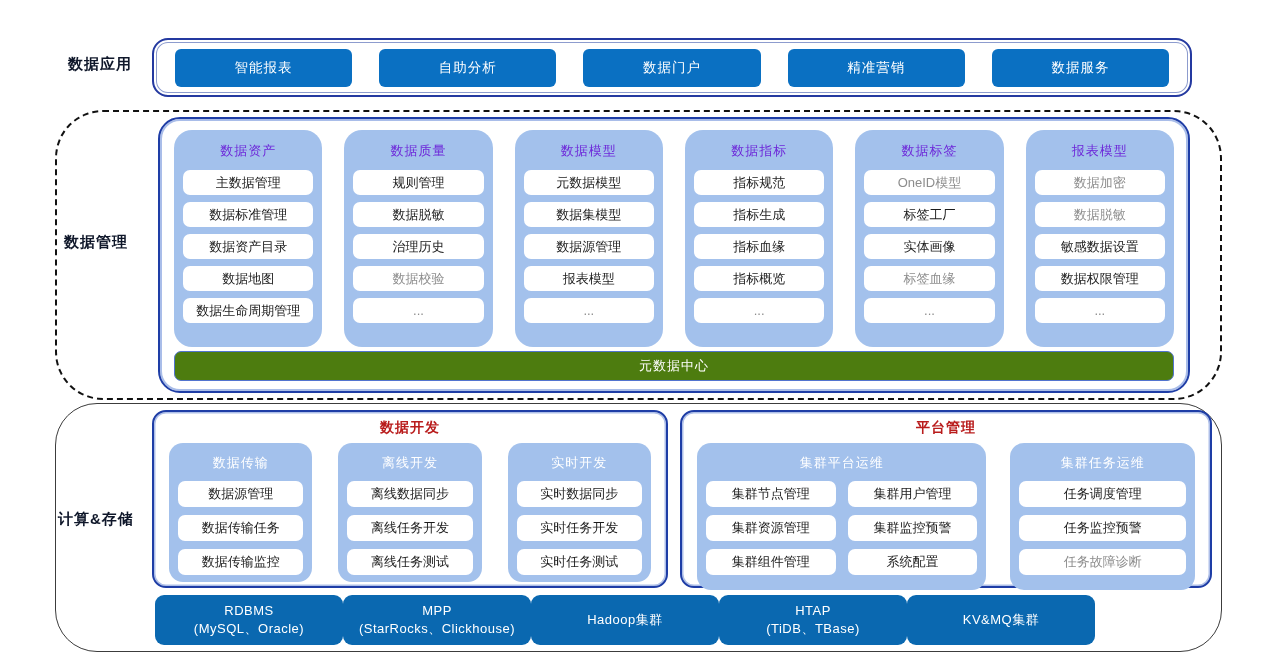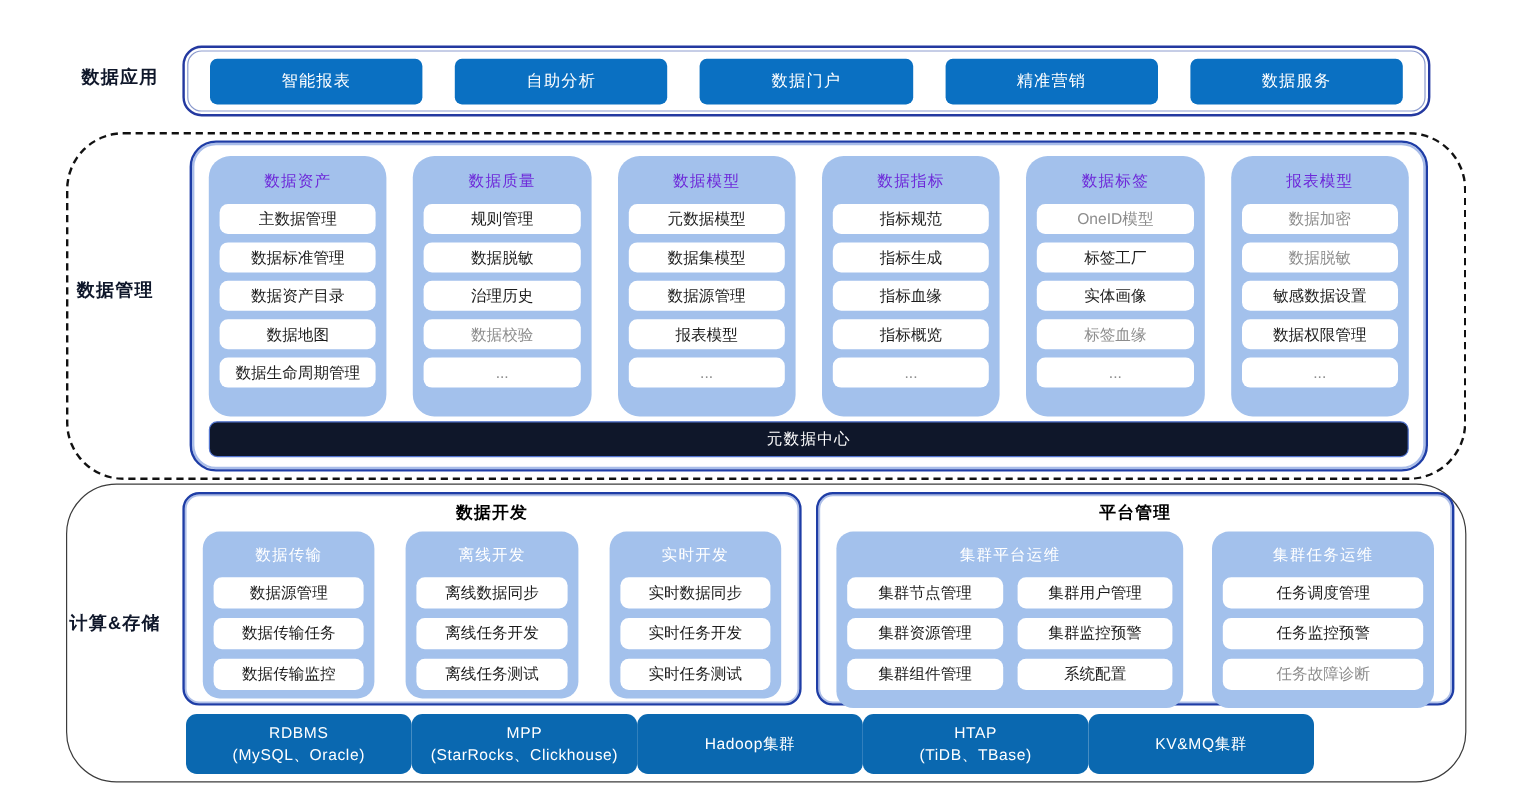--- a/index.html
+++ b/index.html
@@ -21,31 +21,31 @@
   .mgmt-container{position:absolute;left:158px;top:117px;width:1032px;height:276px;box-sizing:border-box;
     border:2.5px solid #1e3da6;border-radius:22px;
     box-shadow:inset 0 0 0 2px #a9bde9;
     padding:11px 14px 10px;display:flex;flex-direction:column;}
   .mgmt-cols{display:flex;gap:22px;flex:1;}
   .col{flex:1;background:#a3c1ec;border-radius:18px;padding:7px 9px;box-sizing:border-box;}
   .col-title{color:#6d28d9;text-align:center;font-size:13px;margin:5px 0 10px;letter-spacing:1px;}
   .col-item{background:#fff;border-radius:7px;height:25px;line-height:25px;text-align:center;
     font-size:13px;color:#1c1c1c;margin-bottom:7px;white-space:nowrap;overflow:hidden;}
   .col-item.muted{color:#8d8d8d;}
-  .meta-bar{height:30px;margin-top:4px;background:#0f172a;border:1px solid #5274cf;border-radius:7px;
+  .meta-bar{height:30px;margin-top:4px;background:#4d7c0f;border:1px solid #5274cf;border-radius:7px;
     color:#fff;text-align:center;line-height:28px;font-size:13px;letter-spacing:1px;box-sizing:border-box;}
 
   
   .compute-outer{position:absolute;left:55px;top:403px;width:1167px;height:249px;box-sizing:border-box;
     border:1.3px solid #3c3c3c;border-radius:42px;}
   .sub-box{position:absolute;box-sizing:border-box;border:2px solid #1e3da6;border-radius:14px;
     box-shadow:inset 0 0 0 1.5px #aebfe8;background:#fff;}
   .dev-box{left:152px;top:410px;width:516px;height:178px;}
   .plat-box{left:680px;top:410px;width:532px;height:178px;}
-  .box-title{text-align:center;font-size:14px;font-weight:bold;color:#000000;margin:7px 0 6px;letter-spacing:1px;}
+  .box-title{text-align:center;font-size:14px;font-weight:bold;color:#b91c1c;margin:7px 0 6px;letter-spacing:1px;}
   .box-cols{display:flex;gap:26px;padding:0 15px;}
   .plat-box .box-cols{gap:24px;}
   .bcol{background:#a3c1ec;border-radius:14px;padding:7px 9px;box-sizing:border-box;flex:1;}
   .bcol-title{color:#fff;text-align:center;font-size:13px;margin:4px 0 9px;letter-spacing:1px;}
   .bcol .col-item{height:26px;line-height:26px;margin-bottom:8px;}
   .bcol .col-item:last-child{margin-bottom:0;}
   .bcol.wide{flex:1.63;}
   .grid2{display:grid;grid-template-columns:1fr 1fr;column-gap:12px;row-gap:0;}
 
   .storage-row{position:absolute;left:155px;top:595px;width:1045px;height:50px;

